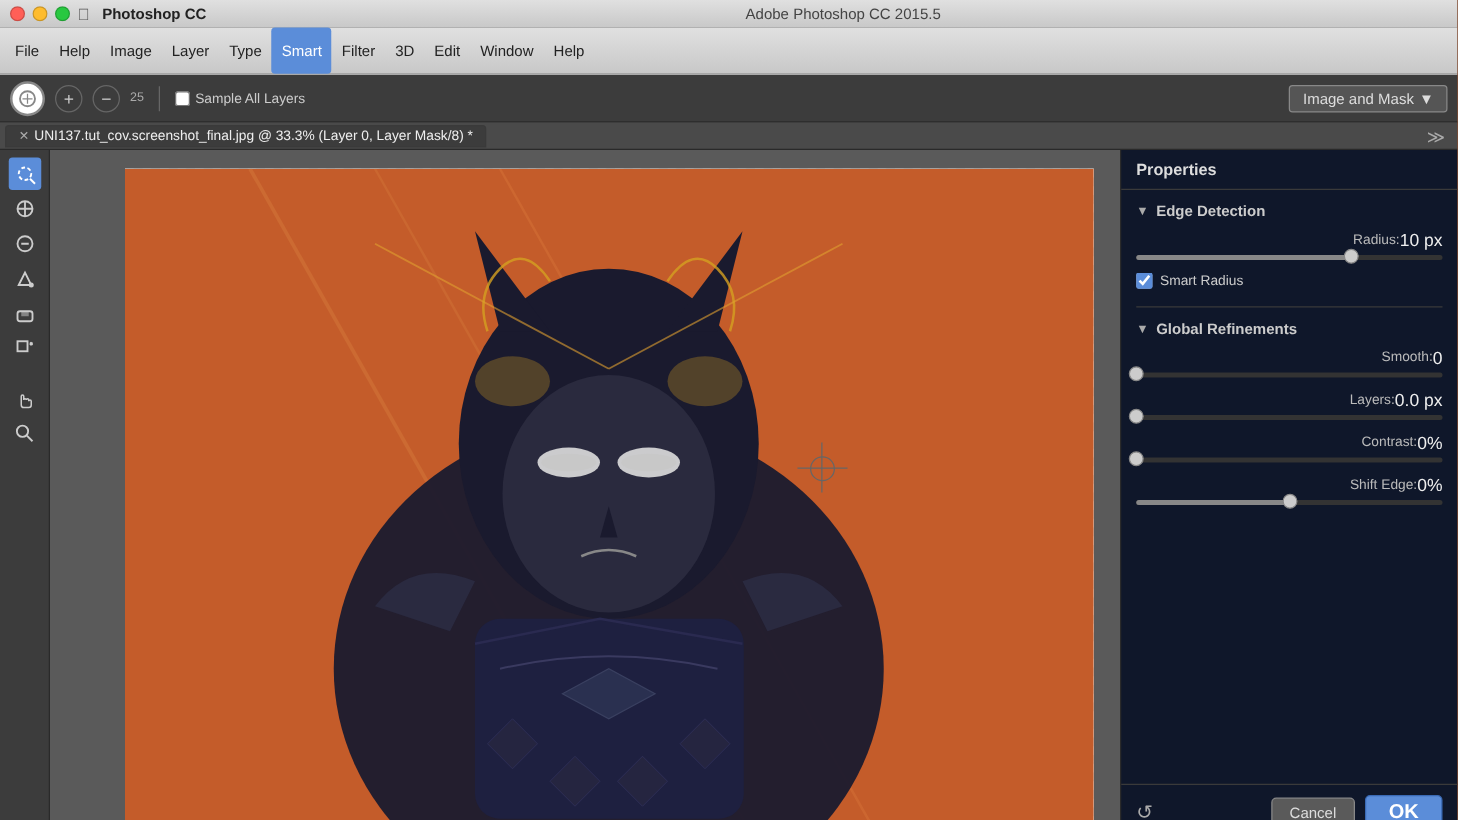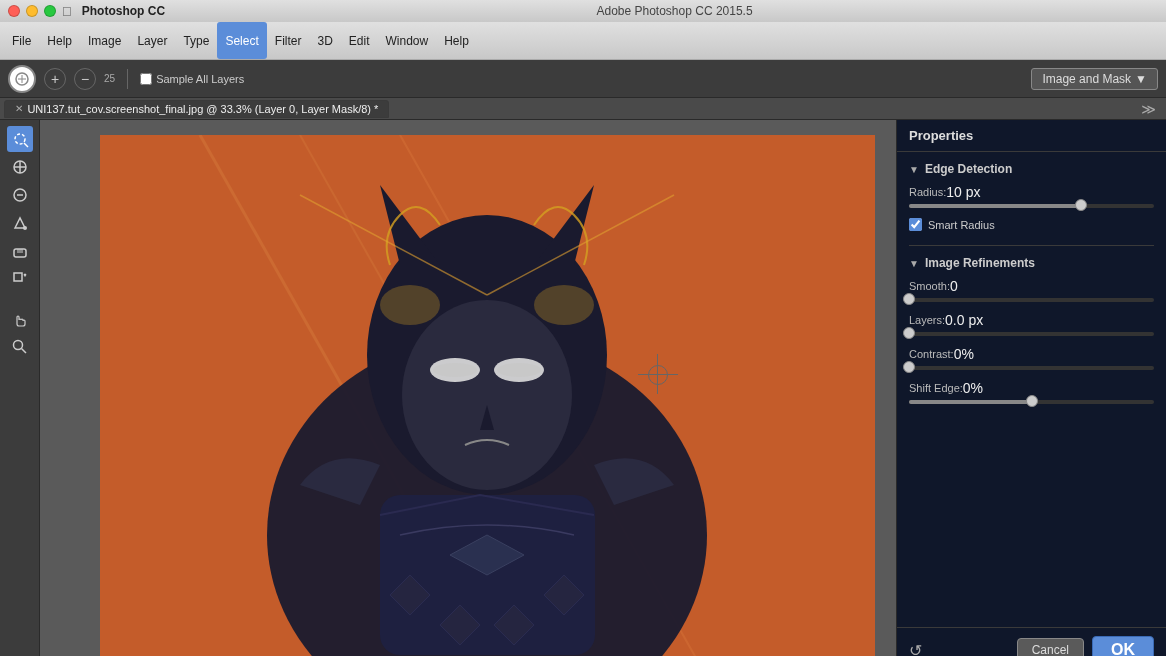--- a/index.html
+++ b/index.html
@@ -228,21 +228,21 @@
       font-weight: 600;
     }
     .chevron {
       font-size: 10px;
       color: #aaa;
     }
 
     
     .prop-row {
       display: flex;
-      justify-content: flex-start;
+      justify-content: flex-end;
       align-items: center;
       margin-bottom: 4px;
     }
     .prop-label {
       font-size: 11px;
       color: #bbb;
     }
     .prop-value {
       font-size: 14px;
       color: #eee;
@@ -340,21 +340,21 @@
   <span class="app-name">Photoshop CC</span>
   <div class="titlebar-center">Adobe Photoshop CC 2015.5</div>
 </div>
 
 <div class="menubar">
   <div class="menu-item">File</div>
   <div class="menu-item">Help</div>
   <div class="menu-item">Image</div>
   <div class="menu-item">Layer</div>
   <div class="menu-item">Type</div>
-  <div class="menu-item active">Select</div>
+  <div class="menu-item active">Smart</div>
   <div class="menu-item">Filter</div>
   <div class="menu-item">3D</div>
   <div class="menu-item">Edit</div>
   <div class="menu-item">Window</div>
   <div class="menu-item">Help</div>
 </div>
 
 <div class="toolbar">
   <div class="toolbar-brush-icon">
     <svg width="16" height="16" viewBox="0 0 16 16">
@@ -533,21 +533,21 @@
           <input type="checkbox" checked="" id="smart-radius" style="">
           <label for="smart-radius">Smart Radius</label>
         </div>
       </div>
 
       <div style="height:1px;background:#3a3a3a;margin-bottom:10px;"></div>
 
       <div class="section">
         <div class="section-header">
           <span class="chevron">▼</span>
-          <span class="section-title">Image Refinements</span>
+          <span class="section-title">Global Refinements</span>
         </div>
 
         <div class="prop-row">
           <span class="prop-label">Smooth:</span>
           <span class="prop-value">0</span>
         </div>
         <div class="slider-container">
           <div class="slider-track">
             <div class="slider-fill" style="width: 0%;"></div>
             <div class="slider-thumb" style="left: 0%;"></div>

